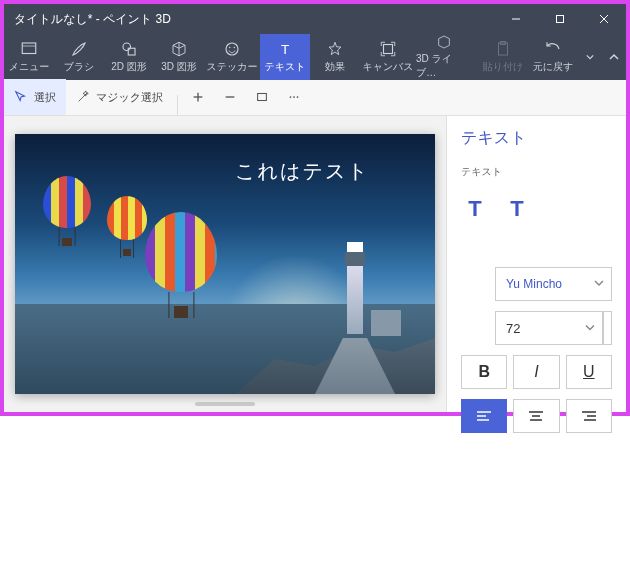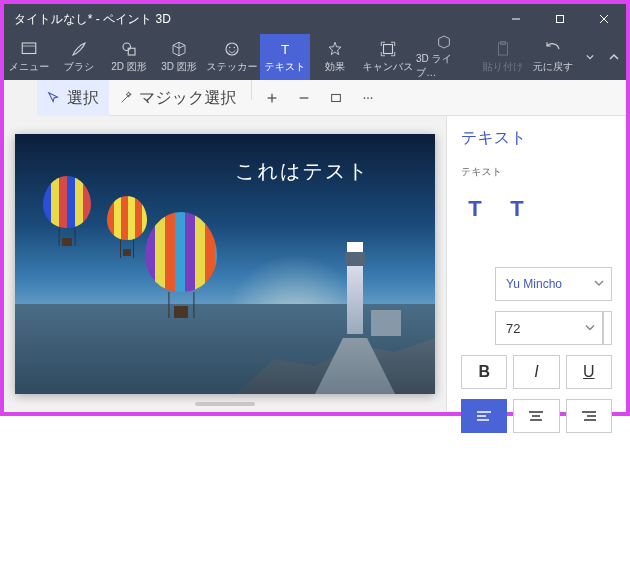--- a/index.html
+++ b/index.html
@@ -11,21 +11,21 @@
   .titlebar .wbtn svg { width: 10px; height: 10px; }
   .ribbon { height: 46px; background: #3f4756; display: flex; align-items: stretch; color: #cfd3da; font-size: 10px; }
   .ribbon .tab { width: 50px; display: flex; flex-direction: column; align-items: center; justify-content: center; gap: 2px; cursor: pointer; }
   .ribbon .tab.wide { width: 56px; }
   .ribbon .tab.active { background: #4a63d6; color: #fff; }
   .ribbon .tab.disabled { opacity: 0.35; align-items: center; }
   .ribbon .tab svg { width: 18px; height: 18px; }
   .ribbon .spacer { flex: 1; }
   .ribbon .rightctrl { display: flex; align-items: center; }
   .ribbon .smallbtn { width: 24px; height: 46px; display: flex; align-items: center; justify-content: center; }
-  .subbar { height: 36px; background: #f7f7f7; border-bottom: 1px solid #e0e0e0; display: flex; align-items: flex-start; font-size: 16px; color: #444; margin-left: 33px; }
+  .subbar { height: 36px; background: #f7f7f7; border-bottom: 1px solid #e0e0e0; display: flex; align-items: flex-end; font-size: 11px; color: #444; }
   .subbar .sbtn { height: 36px; padding: 0 10px; display: flex; align-items: center; gap: 6px; }
   .subbar .sbtn.active { background: #e6ecff; }
   .subbar .sbtn svg { width: 14px; height: 14px; }
   .subbar .iconbtn { width: 32px; height: 36px; display: flex; align-items: center; justify-content: center; }
   .subbar .iconbtn svg { width: 14px; height: 14px; }
   .subbar .sep { width: 1px; height: 20px; background: #ddd; margin: 0 4px; }
   .main { flex: 1; display: flex; min-height: 0; }
   .canvas-area { flex: 1; background: #f2f2f2; display: flex; align-items: center; justify-content: center; position: relative; overflow: hidden; }
   .artwork { width: 420px; height: 260px; position: relative; overflow: hidden; box-shadow: 0 2px 10px rgba(0,0,0,.3); }
   .sky { position: absolute; inset: 0; background: linear-gradient(to bottom, #0c1e3a 0%, #1a4a7a 35%, #3a7bb0 55%, #6fa5cc 70%, #4a6d87 100%); }

